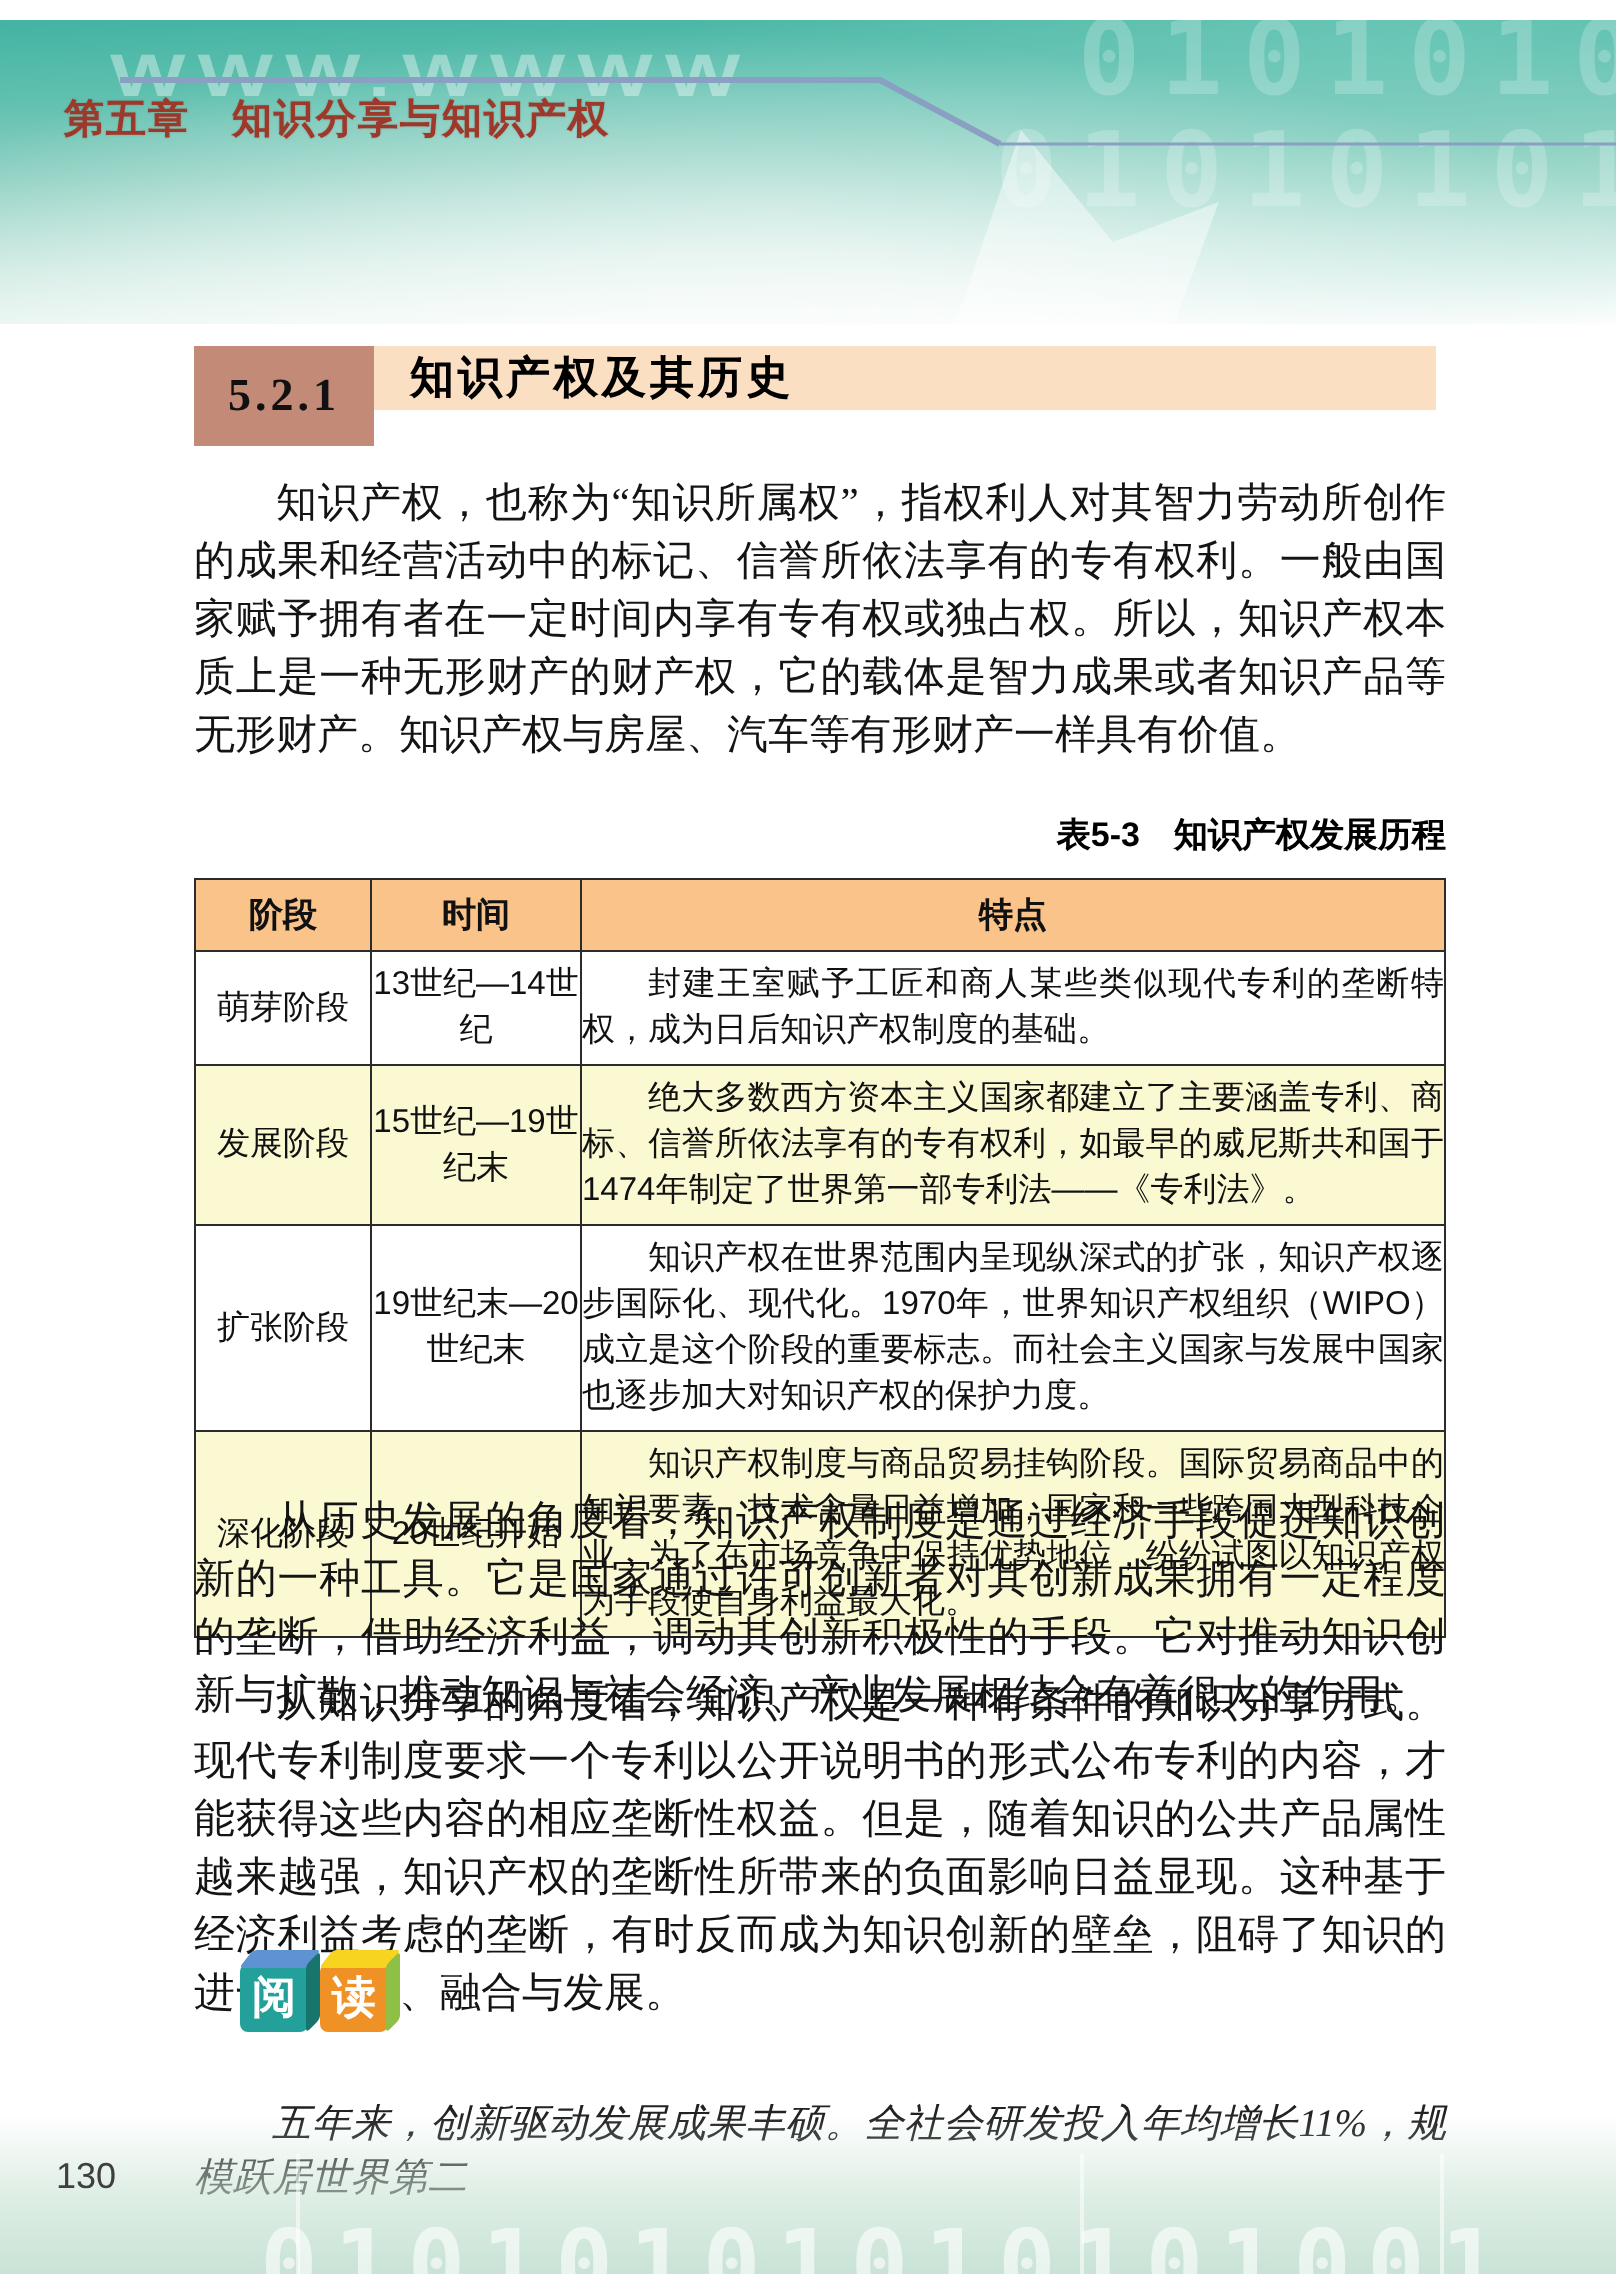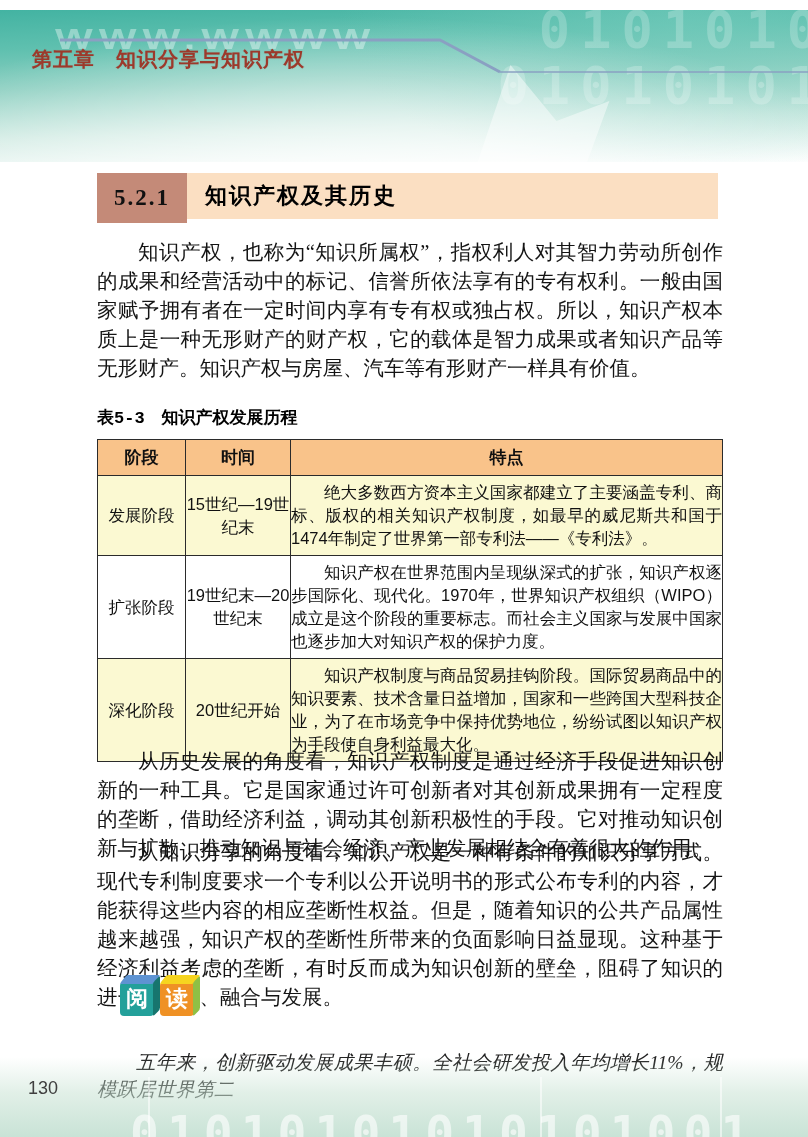--- a/index.html
+++ b/index.html
@@ -45,40 +45,40 @@
   }
 
   
   .section-heading { position:absolute; left:97px; top:163px; width:621px; height:38px; display:flex; }
   .section-number {
     width:90px; height:50px; background:#c48a78; color:#111;
     font-family:"Liberation Serif",serif; font-weight:bold; font-size:23px;
     display:flex; align-items:center; justify-content:center; letter-spacing:2px;
   }
   .section-bar {
-    flex:1; height:46px; background:#fbdfc2; color:#000;
+    flex:1; height:32px; background:#fbdfc2; color:#000;
     font-family:"Liberation Sans",sans-serif; font-weight:bold; font-size:22px;
     display:flex; align-items:center; padding-left:18px; letter-spacing:2px;
   }
 
   
   .para {
     position:absolute; left:97px; width:626px;
     font-size:20.5px; line-height:29px; text-align:justify; text-indent:2em;
     color:#141414;
   }
   .p1 { top:228px; }
   .p2 { top:332px; }
   .p3 { top:737px; }
   .p4 { top:828px; }
 
   
   .table-caption {
-    position:absolute; left:97px; top:396px; width:626px; text-align:left;
-    font-family:Liberation Mono, monospace; font-weight:bold; font-size:17px; color:#000;
+    position:absolute; left:97px; top:396px; width:626px; text-align:right;
+    font-family:Liberation Sans, sans-serif; font-weight:bold; font-size:17px; color:#000;
   }
   .ip-table {
     position:absolute; left:97px; top:429px; width:626px;
     border-collapse:collapse; table-layout:fixed;
     font-family:"Liberation Sans",sans-serif; font-size:16.5px; line-height:23px; color:#111;
   }
   .ip-table th, .ip-table td { border:1.5px solid #2b2b2b; padding:5px 0; }
   .ip-table th {
     background:#f9c38a; font-weight:bold; text-align:center; height:36px; font-size:17px;
   }
@@ -163,24 +163,29 @@
   <div class="table-caption">表5-3　知识产权发展历程</div>
   <table class="ip-table">
     <thead>
       <tr>
         <th class="col-stage">阶段</th>
         <th class="col-time">时间</th>
         <th>特点</th>
       </tr>
     </thead>
     <tbody>
+      <tr>
+        <td class="cell-stage">萌芽阶段</td>
+        <td class="cell-time">13世纪—14世纪</td>
+        <td class="cell-feature">封建王室赋予工匠和商人某些类似现代专利的垄断特权，成为日后知识产权制度的基础。</td>
+      </tr>
       <tr class="row-alt">
         <td class="cell-stage">发展阶段</td>
         <td class="cell-time">15世纪—19世纪末</td>
-        <td class="cell-feature">绝大多数西方资本主义国家都建立了主要涵盖专利、商标、版权的相关知识产权制度，如最早的威尼斯共和国于1474年制定了世界第一部专利法——《专利法》。</td>
+        <td class="cell-feature">绝大多数西方资本主义国家都建立了主要涵盖专利、商标、信誉所依法享有的专有权利，如最早的威尼斯共和国于1474年制定了世界第一部专利法——《专利法》。</td>
       </tr>
       <tr>
         <td class="cell-stage">扩张阶段</td>
         <td class="cell-time">19世纪末—20世纪末</td>
         <td class="cell-feature">知识产权在世界范围内呈现纵深式的扩张，知识产权逐步国际化、现代化。1970年，世界知识产权组织（WIPO）成立是这个阶段的重要标志。而社会主义国家与发展中国家也逐步加大对知识产权的保护力度。</td>
       </tr>
       <tr class="row-alt">
         <td class="cell-stage">深化阶段</td>
         <td class="cell-time">20世纪开始</td>
         <td class="cell-feature">知识产权制度与商品贸易挂钩阶段。国际贸易商品中的知识要素、技术含量日益增加，国家和一些跨国大型科技企业，为了在市场竞争中保持优势地位，纷纷试图以知识产权为手段使自身利益最大化。</td>

